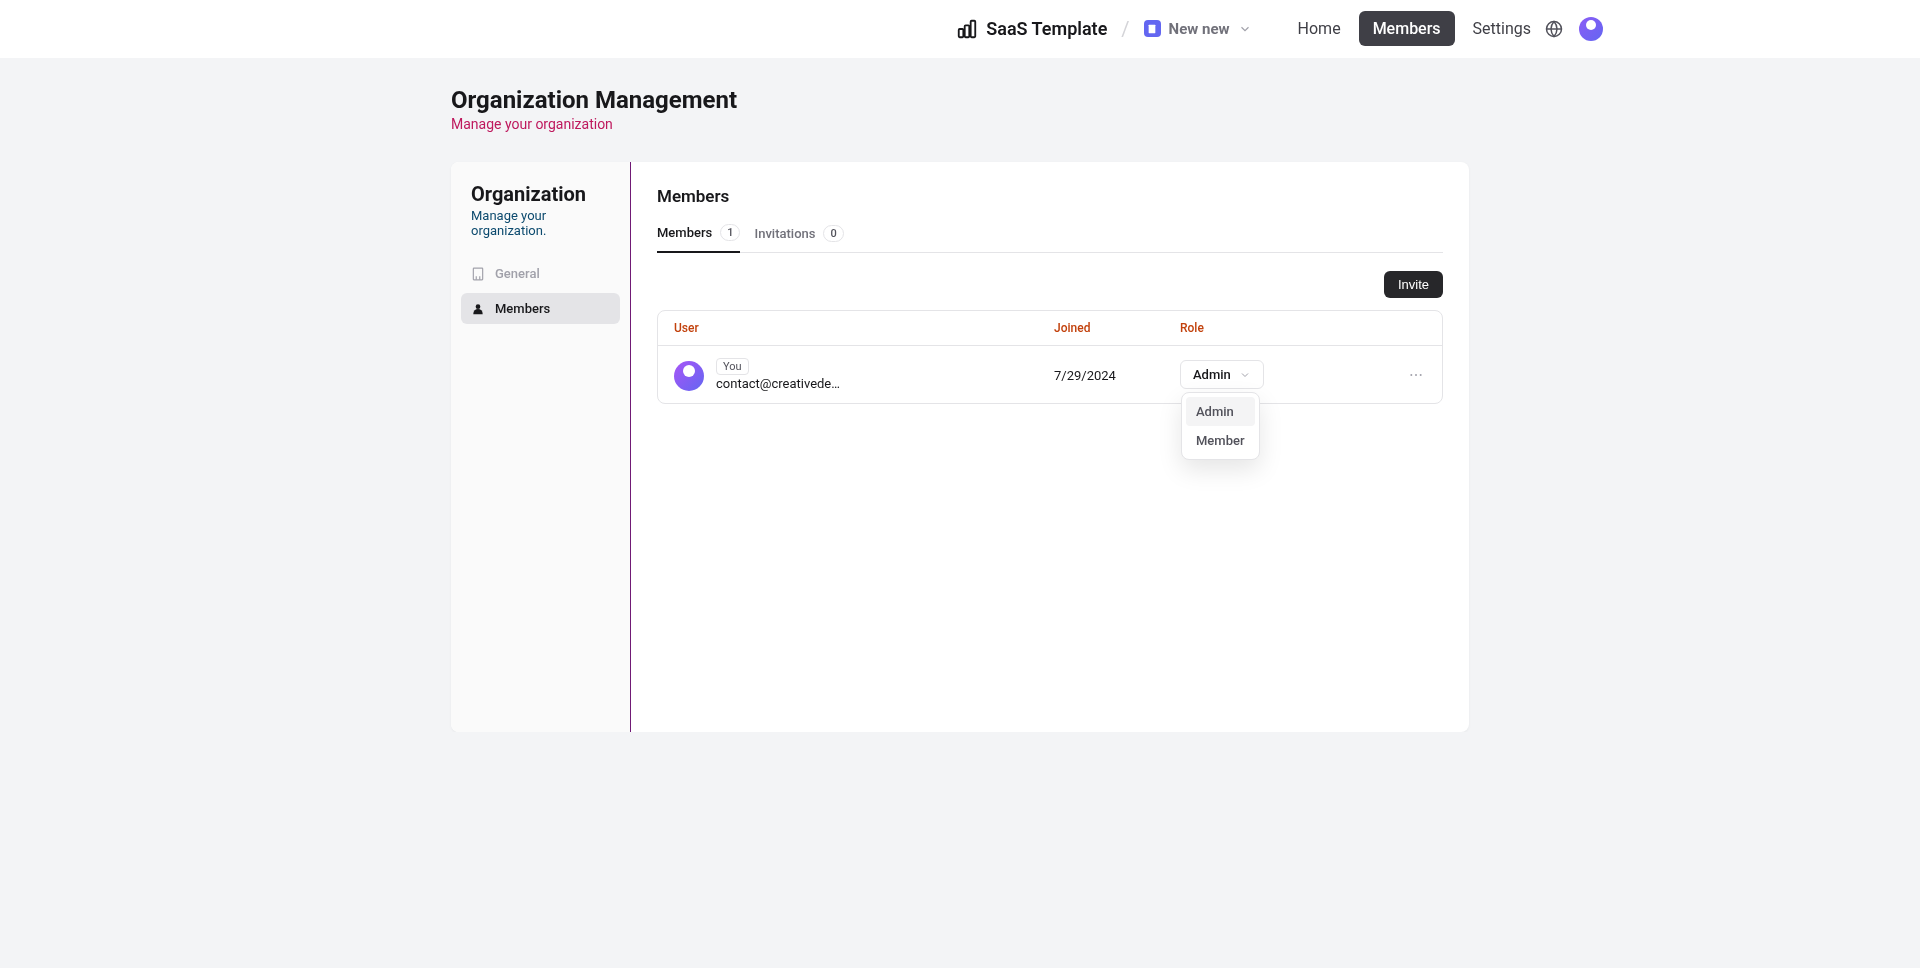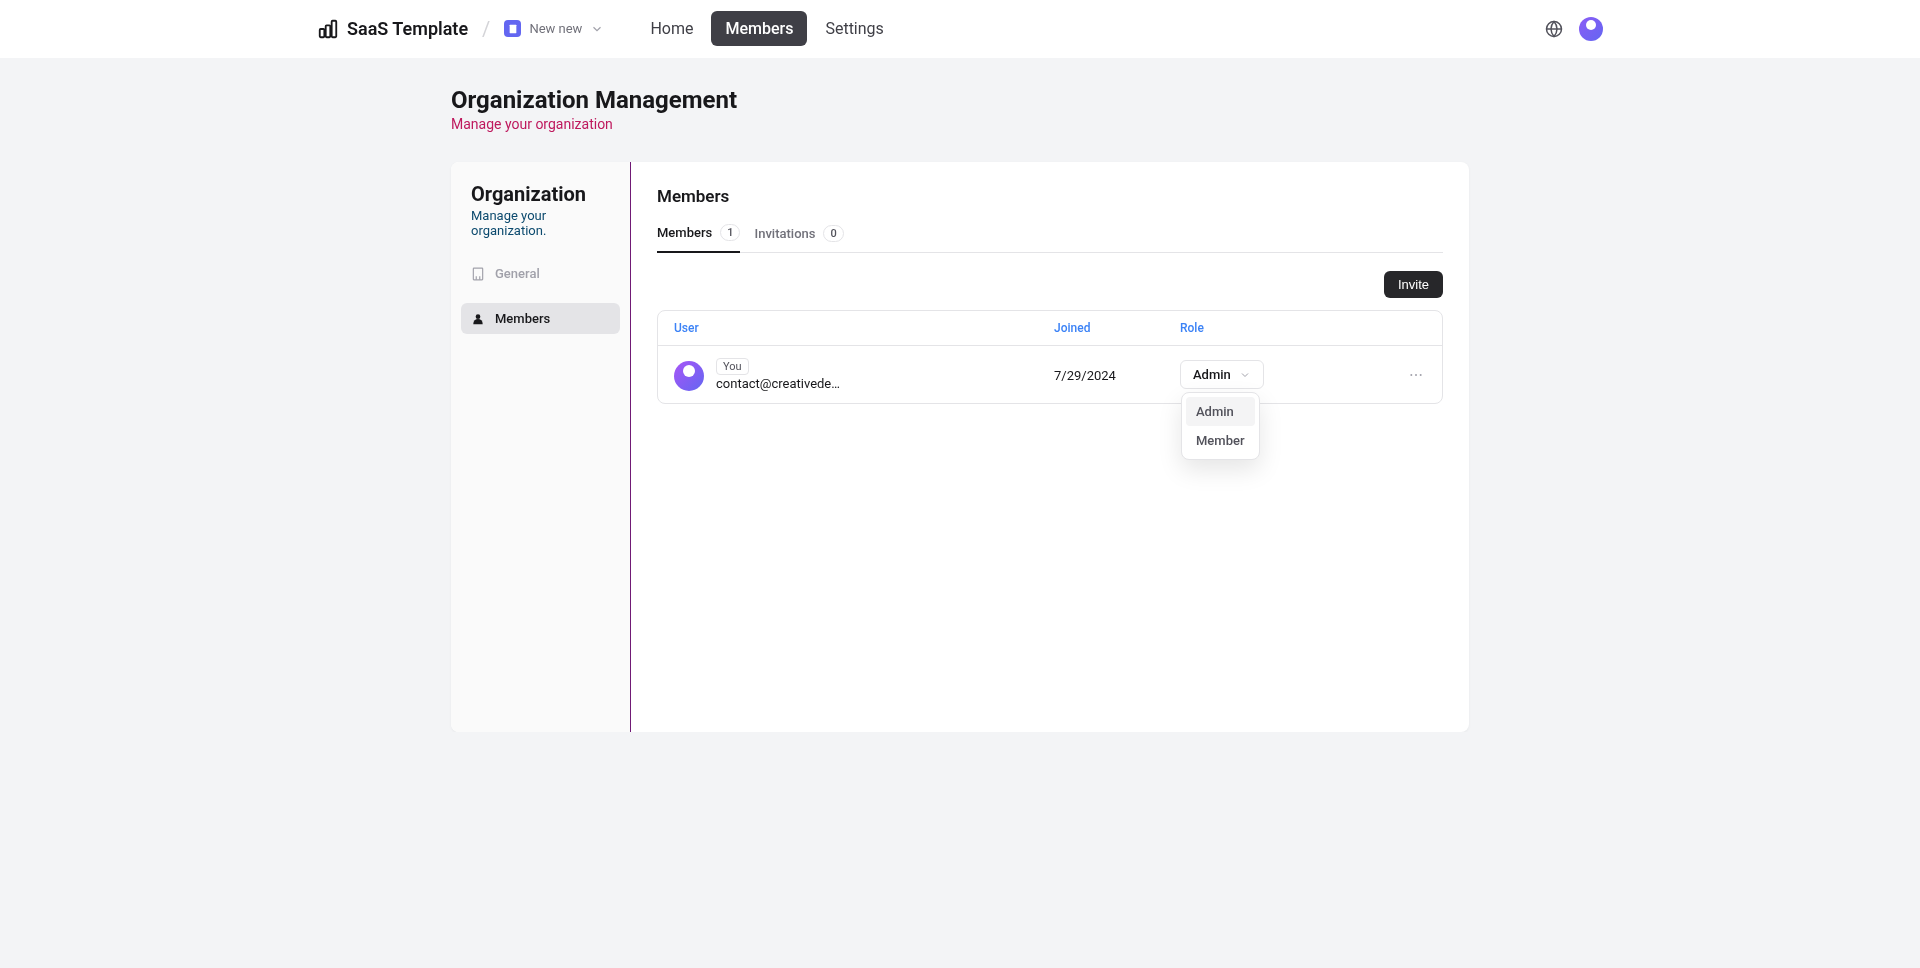--- a/index.html
+++ b/index.html
@@ -19,21 +19,21 @@
       align-items: center;
       padding: 0 24px;
       border-bottom: 1px solid transparent;
     }
     .topbar-inner {
       width: 100%;
       max-width: 1286px;
       margin: 8px auto;
       display: flex;
       align-items: center;
-      justify-content: space-between;
+      justify-content: flex-end;
     }
     .topbar-left {
       display: flex;
       align-items: center;
       gap: 12px;
     }
     .logo-group {
       display: flex;
       align-items: center;
       gap: 8px;
@@ -66,23 +66,23 @@
       display: flex;
       align-items: center;
       justify-content: center;
     }
     .org-badge svg {
       width: 10px;
       height: 10px;
       fill: white;
     }
     .org-name {
-      font-size: 13px;
+      font-size: 15px;
       color: #71717a;
-      font-weight: 400;
+      font-weight: 700;
     }
     .chevron-down {
       width: 14px;
       height: 14px;
       color: #a1a1aa;
     }
     .nav-links {
       display: flex;
       align-items: center;
       gap: 4px;
@@ -169,21 +169,21 @@
       margin-bottom: 2px;
     }
     .sidebar-subtitle {
       font-size: 13px;
       color: #0c4a6e;
       margin-bottom: 20px;
     }
     .sidebar-nav {
       display: flex;
       flex-direction: column;
-      gap: 14px;
+      gap: 4px;
       margin: 0 -10px;
     }
     .sidebar-item {
       display: flex;
       align-items: center;
       gap: 10px;
       padding: 8px 10px;
       border-radius: 6px;
       cursor: pointer;
       font-size: 13px;
@@ -259,21 +259,21 @@
     .table-container {
       border: 1px solid #e4e4e7;
       border-radius: 8px;
       overflow: visible;
       position: relative;
     }
     .table-header {
       display: flex;
       padding: 10px 16px;
       font-size: 12px;
-      color: #3b82f6;
+      color: #c2410c;
       border-bottom: 1px solid #e4e4e7;
       font-weight: 500;
     }
     .col-user { flex: 0 0 380px; }
     .col-joined { flex: 0 0 126px; }
     .col-role { flex: 0 0 180px; }
     .col-actions { flex: 1; display: flex; justify-content: flex-end; }
     .table-row {
       display: flex;
       padding: 12px 16px;

